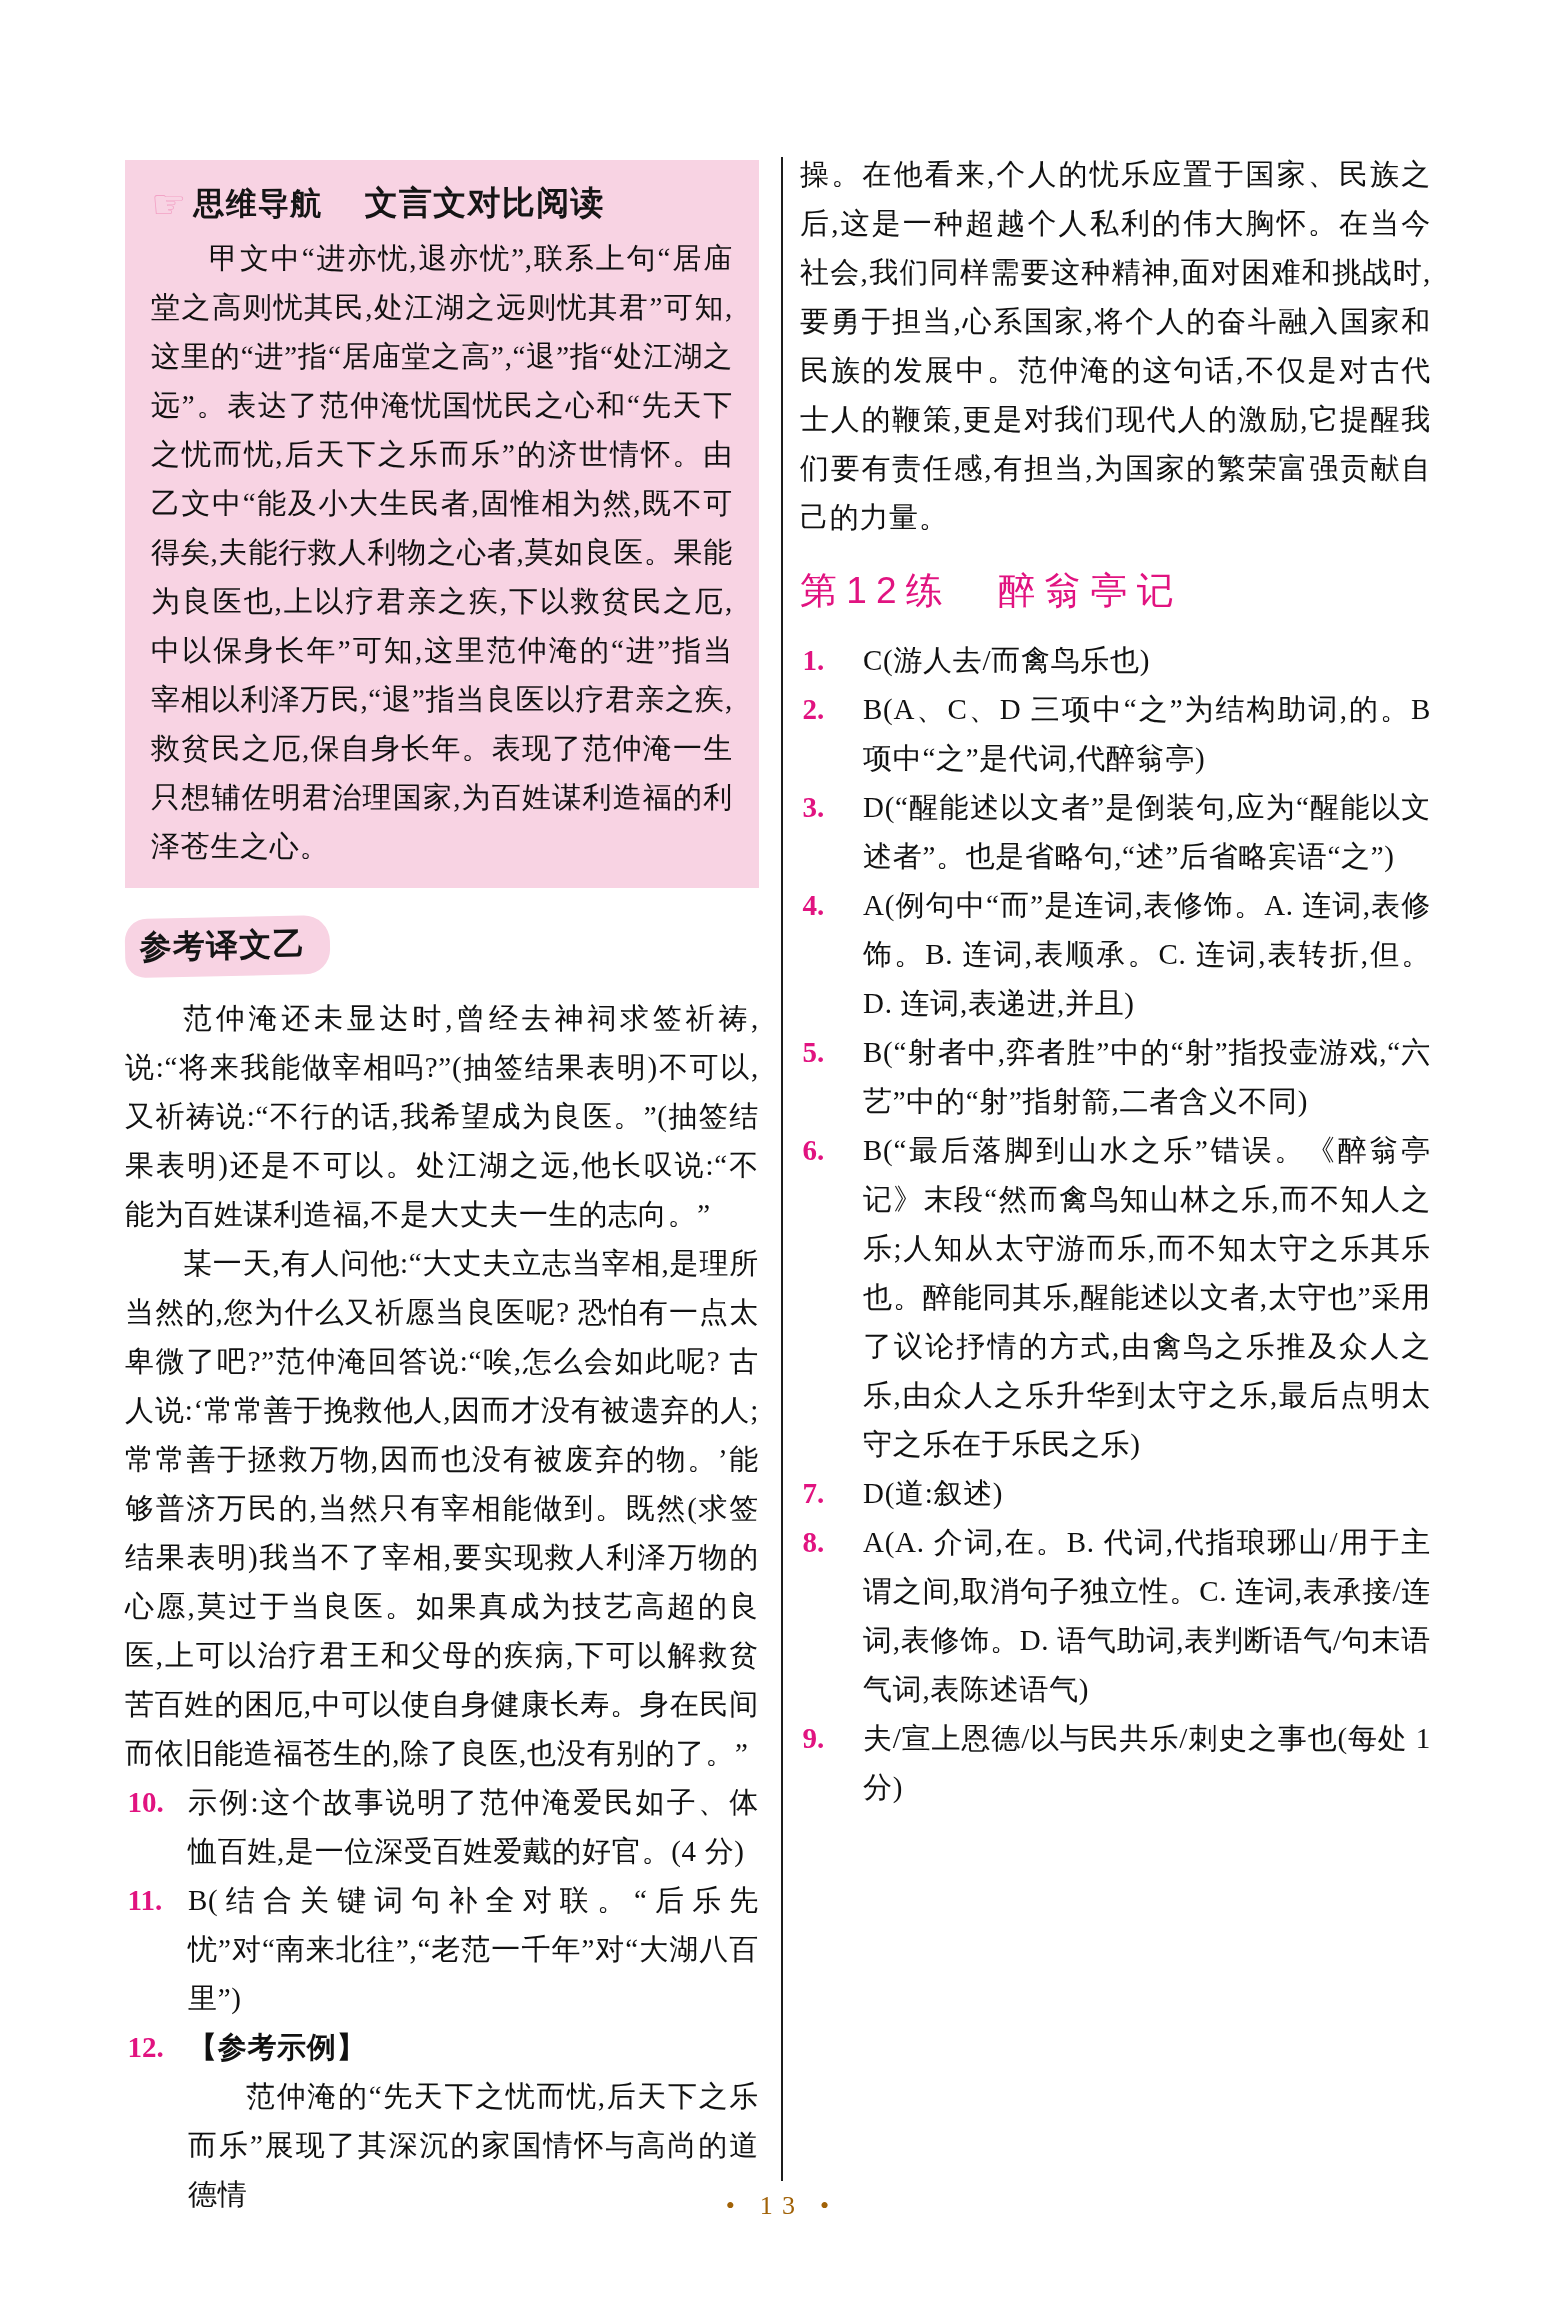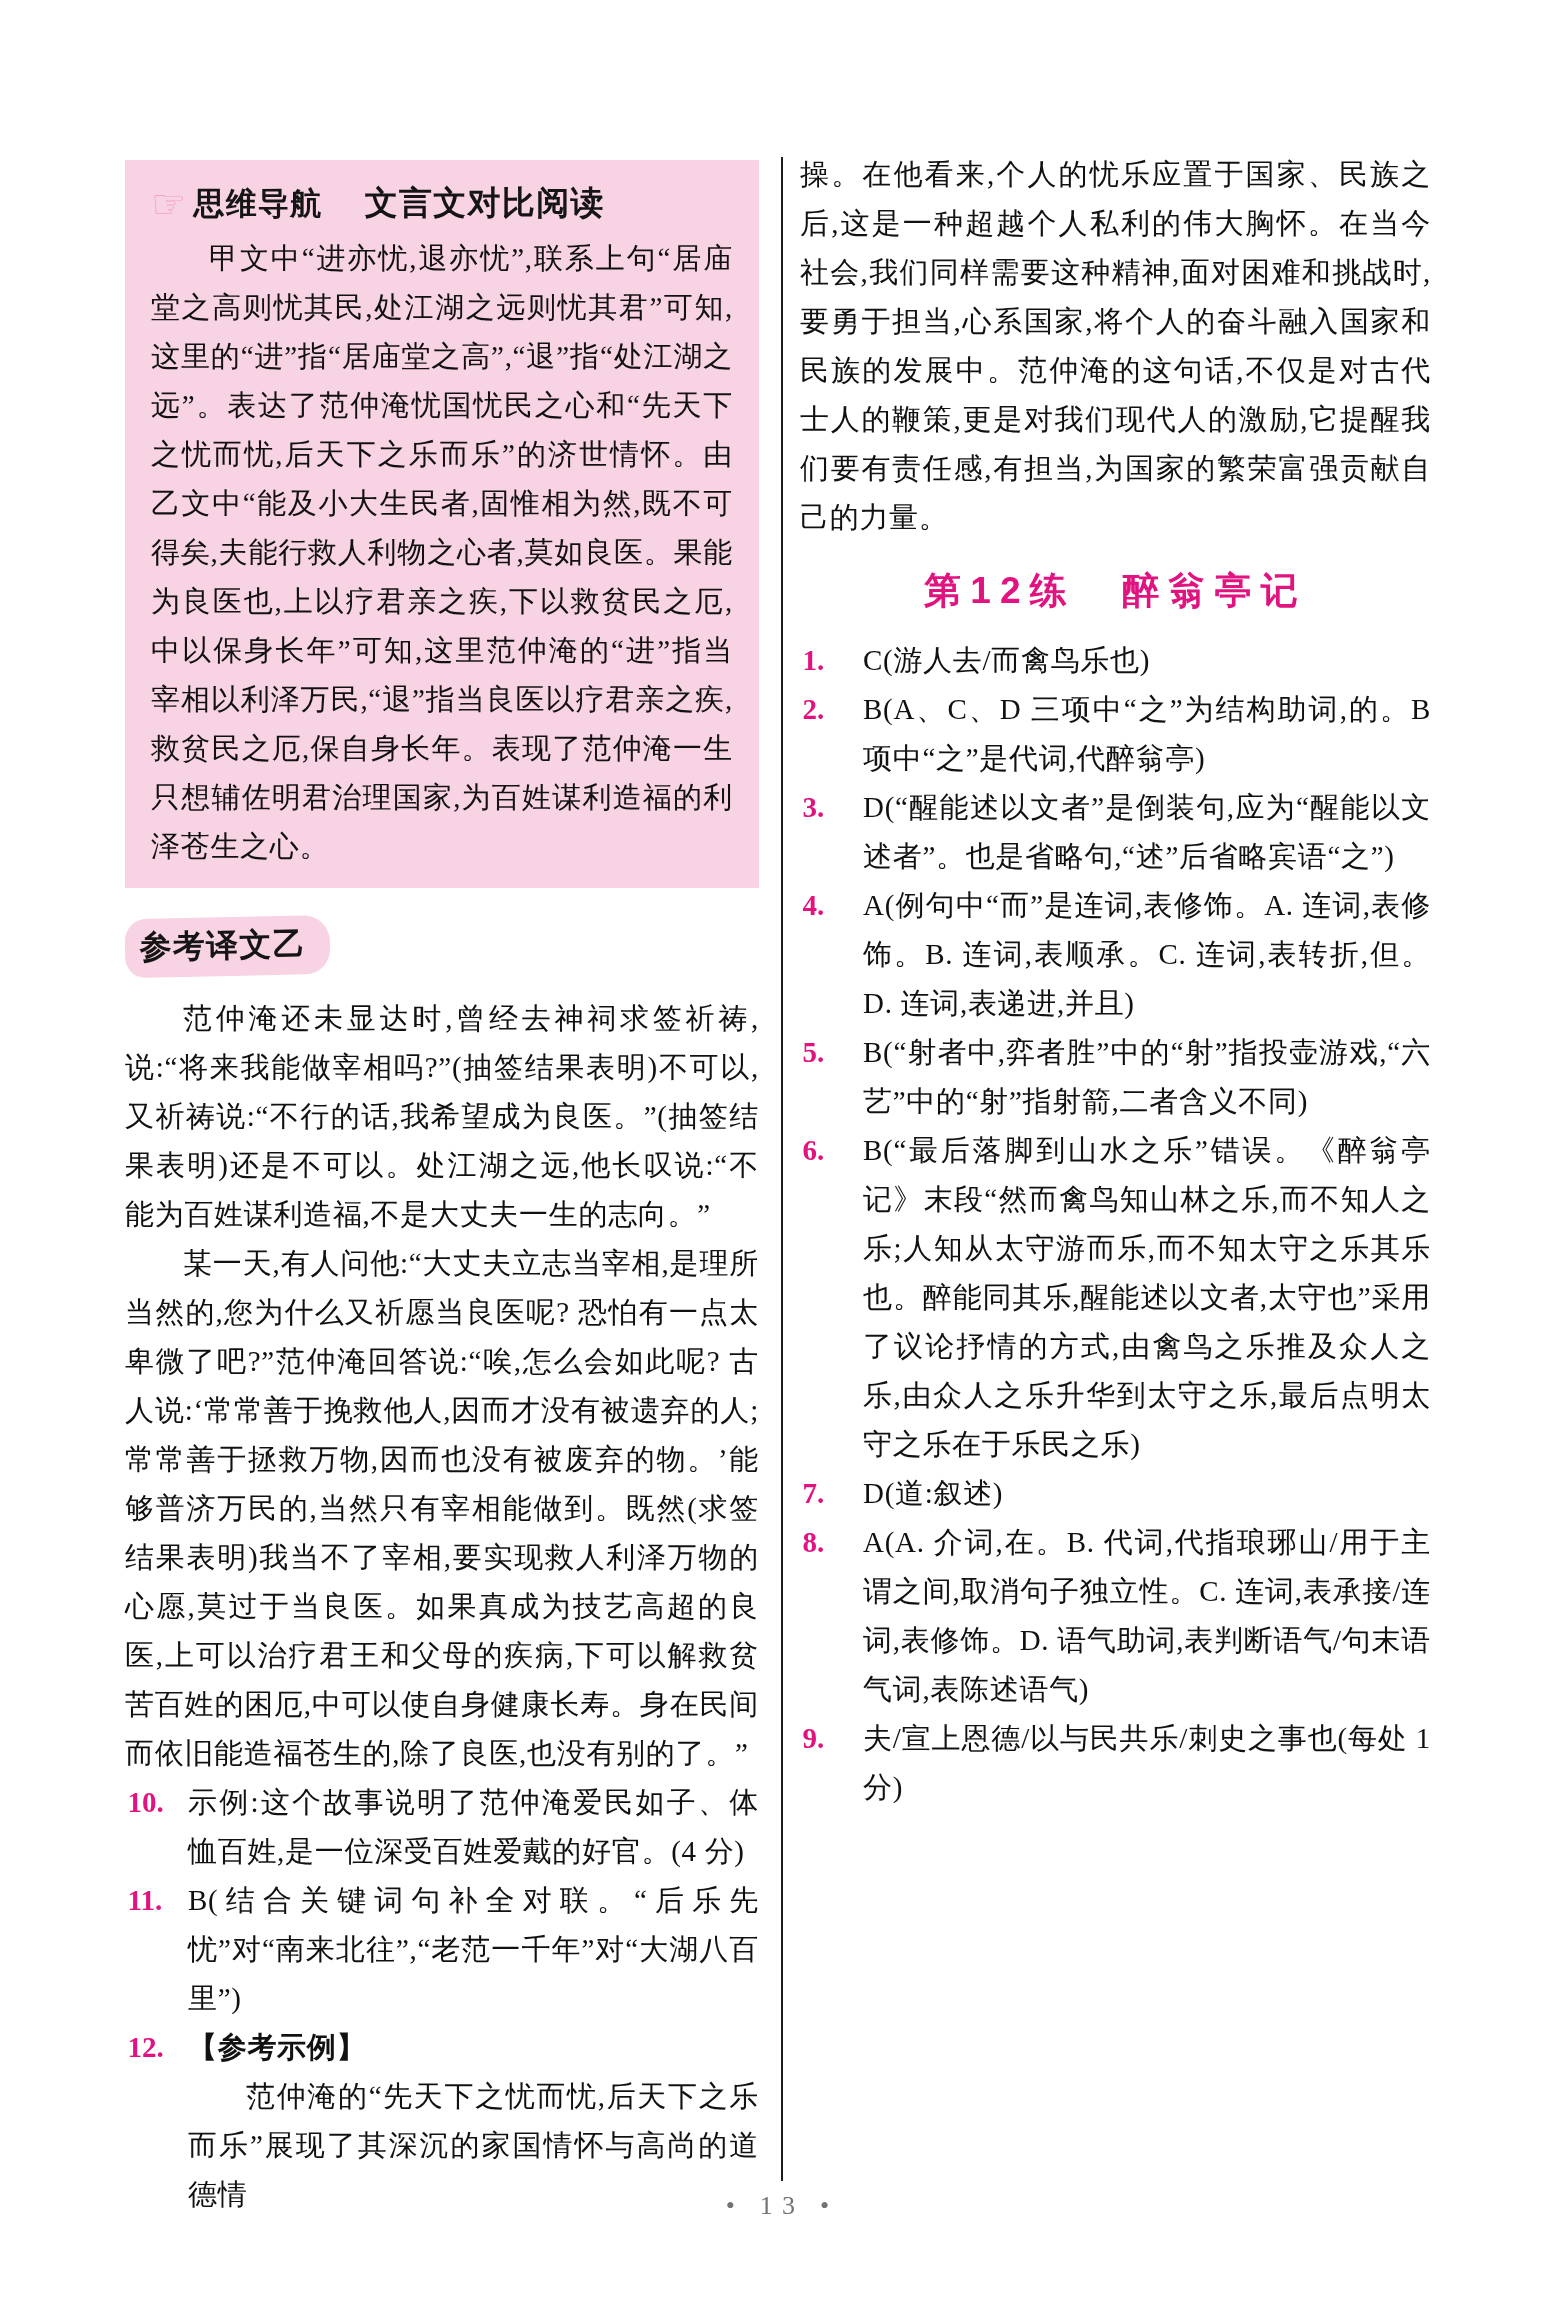--- a/index.html
+++ b/index.html
@@ -97,36 +97,36 @@
   }
   .item .item-body { flex: 1 1 auto; }
   .bold-label {
     font-family: "Liberation Sans", "DejaVu Sans", sans-serif;
     font-weight: 700;
   }
 
   
   .section-heading {
     margin: 24px 0 20px 0;
-    text-align: center;
+    text-align: left;
     font-family: "Liberation Sans", "DejaVu Sans", sans-serif;
     font-size: 37px;
-    font-weight: 700;
+    font-weight: 400;
     color: #e11380;
     letter-spacing: 9.2px;
   }
 
   .pageno {
     position: absolute;
     left: 0;
     width: 100%;
     top: 2191px;
     text-align: center;
     font-size: 26px;
-    color: #737373;
+    color: #a16207;
     letter-spacing: 9.2px;
   }
 </style>
 </head>
 <body>
 
 <div class="page">
 
   <div class="divider"></div>
 

